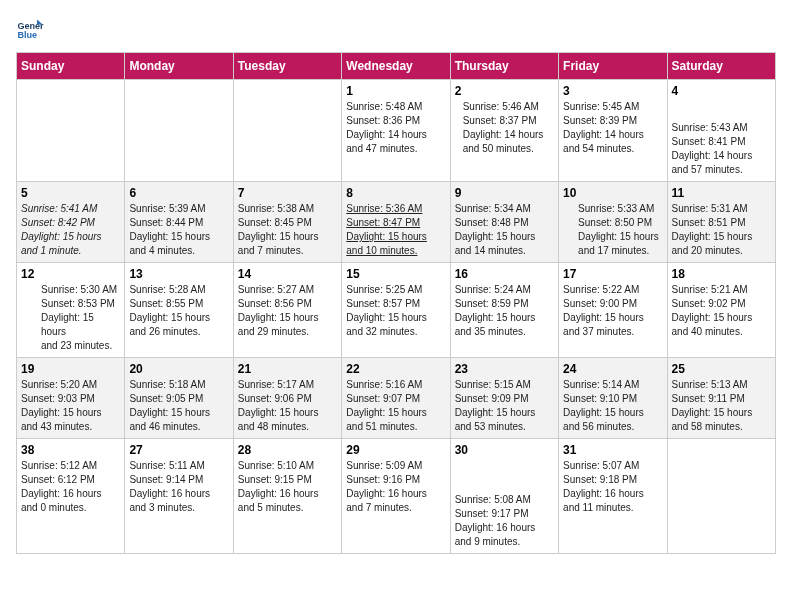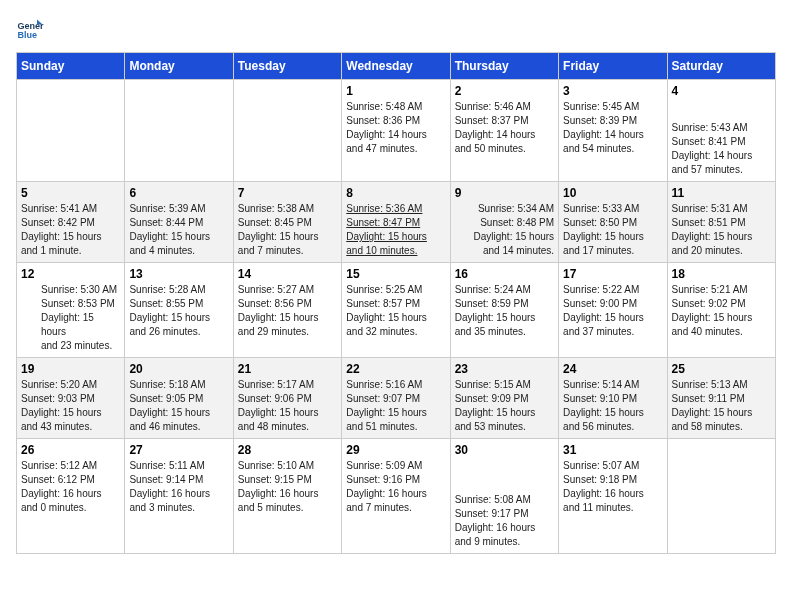--- a/index.html
+++ b/index.html
@@ -37,21 +37,21 @@
       font-size: 16px;
       color: #333;
       font-weight: normal;
     }
     table {
       width: 100%;
       border-collapse: collapse;
       table-layout: fixed;
     }
     th {
-      background-color: #1d4ed8;
+      background-color: #be185d;
       color: #fff;
       font-size: 12px;
       font-weight: bold;
       padding: 6px 4px;
       text-align: left;
       border: 1px solid #ccc;
     }
     td {
       border: 1px solid #ccc;
       vertical-align: top;
@@ -126,21 +126,21 @@
         <td class="empty-cell"></td>
         <td>
           <div class="day-number">1</div>
           <div class="day-info" style="white-space: pre-line;">Sunrise: 5:48 AM
 Sunset: 8:36 PM
 Daylight: 14 hours
 and 47 minutes.</div>
         </td>
         <td>
           <div class="day-number">2</div>
-          <div class="day-info" style="white-space: pre-line;">Sunrise: 5:46 AM
+          <div class="day-info" style="white-space: pre-line; margin-left: 8px;">Sunrise: 5:46 AM
 Sunset: 8:37 PM
 Daylight: 14 hours
 and 50 minutes.</div>
         </td>
         <td>
           <div class="day-number">3</div>
           <div class="day-info" style="white-space: pre-line;">Sunrise: 5:45 AM
 Sunset: 8:39 PM
 Daylight: 14 hours
 and 54 minutes.</div>
@@ -149,21 +149,21 @@
           <div class="day-number">4</div>
           <div class="day-info" style="white-space: pre-line; margin-top: 23px;">Sunrise: 5:43 AM
 Sunset: 8:41 PM
 Daylight: 14 hours
 and 57 minutes.</div>
         </td>
       </tr>
       <tr class="week-row-2">
         <td>
           <div class="day-number">5</div>
-          <div class="day-info" style="white-space: pre-line;">Sunrise: 5:41 AM
+          <div class="day-info" style="white-space: pre-line; font-style: italic;">Sunrise: 5:41 AM
 Sunset: 8:42 PM
 Daylight: 15 hours
 and 1 minute.</div>
         </td>
         <td>
           <div class="day-number">6</div>
           <div class="day-info" style="white-space: pre-line;">Sunrise: 5:39 AM
 Sunset: 8:44 PM
 Daylight: 15 hours
 and 4 minutes.</div>
@@ -177,28 +177,28 @@
         </td>
         <td>
           <div class="day-number">8</div>
           <div class="day-info" style="white-space: pre-line; text-decoration: underline;">Sunrise: 5:36 AM
 Sunset: 8:47 PM
 Daylight: 15 hours
 and 10 minutes.</div>
         </td>
         <td>
           <div class="day-number">9</div>
-          <div class="day-info" style="white-space: pre-line; text-align: right;">Sunrise: 5:34 AM
+          <div class="day-info" style="white-space: pre-line;">Sunrise: 5:34 AM
 Sunset: 8:48 PM
 Daylight: 15 hours
 and 14 minutes.</div>
         </td>
         <td>
           <div class="day-number">10</div>
-          <div class="day-info" style="white-space: pre-line;">Sunrise: 5:33 AM
+          <div class="day-info" style="white-space: pre-line; margin-left: 15px;">Sunrise: 5:33 AM
 Sunset: 8:50 PM
 Daylight: 15 hours
 and 17 minutes.</div>
         </td>
         <td>
           <div class="day-number">11</div>
           <div class="day-info" style="white-space: pre-line;">Sunrise: 5:31 AM
 Sunset: 8:51 PM
 Daylight: 15 hours
 and 20 minutes.</div>
@@ -301,21 +301,21 @@
         <td>
           <div class="day-number">25</div>
           <div class="day-info" style="white-space: pre-line;">Sunrise: 5:13 AM
 Sunset: 9:11 PM
 Daylight: 15 hours
 and 58 minutes.</div>
         </td>
       </tr>
       <tr class="week-row-5">
         <td>
-          <div class="day-number">26</div>
+          <div class="day-number">38</div>
           <div class="day-info" style="white-space: pre-line;">Sunrise: 5:12 AM
 Sunset: 6:12 PM
 Daylight: 16 hours
 and 0 minutes.</div>
         </td>
         <td>
           <div class="day-number">27</div>
           <div class="day-info" style="white-space: pre-line;">Sunrise: 5:11 AM
 Sunset: 9:14 PM
 Daylight: 16 hours

